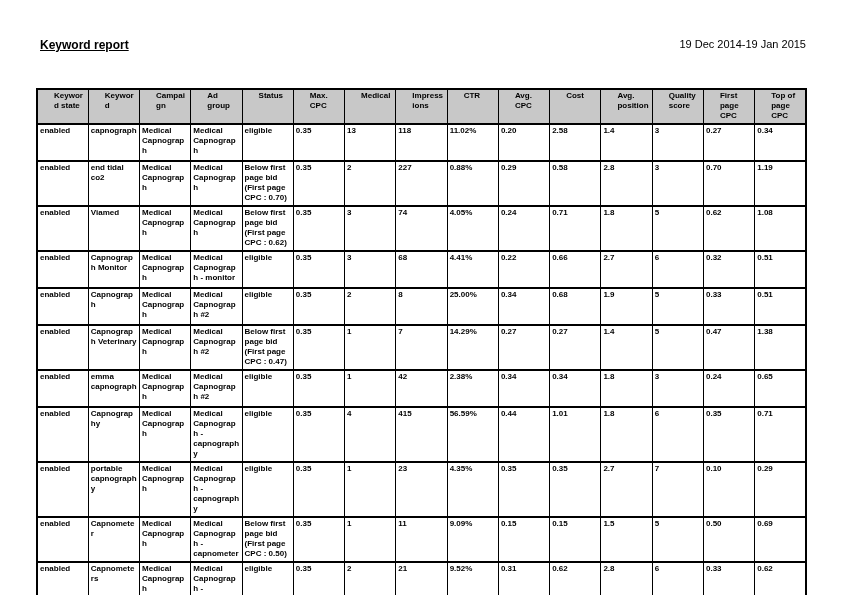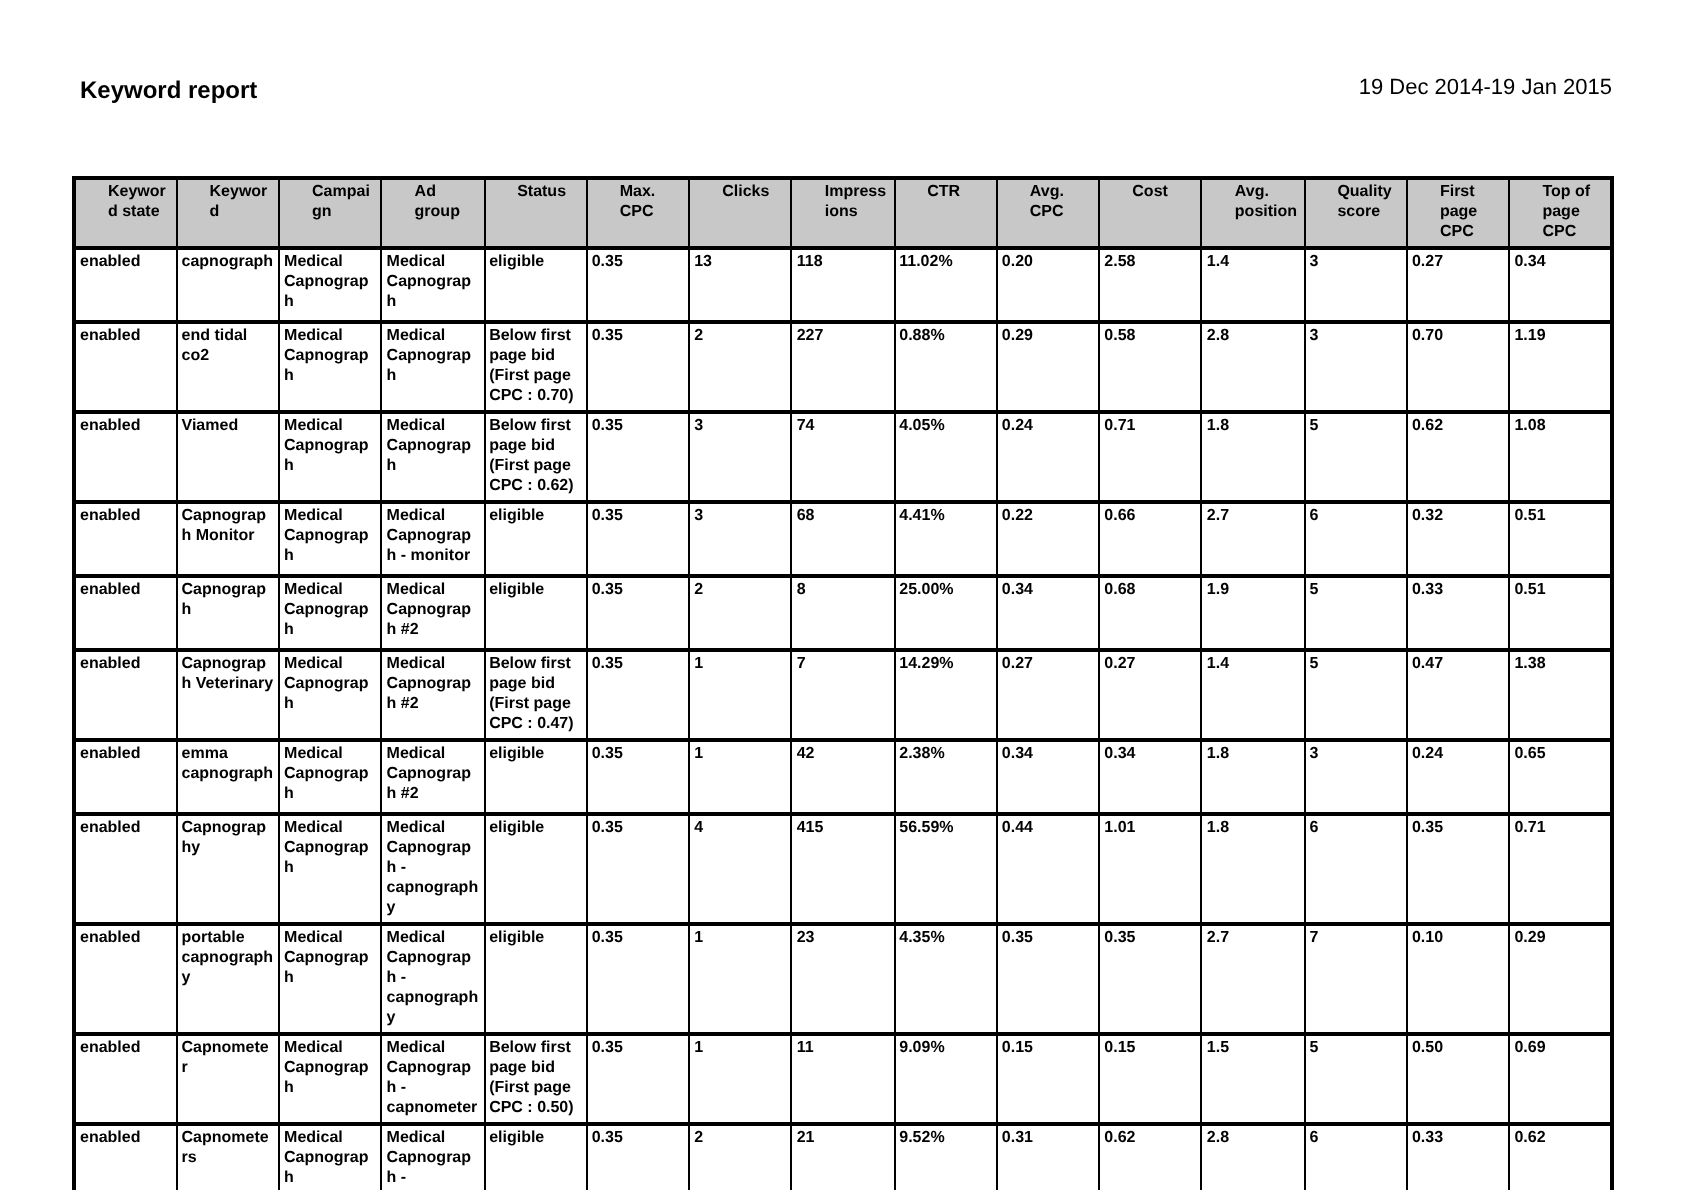--- a/index.html
+++ b/index.html
@@ -15,20 +15,21 @@
     height: 595px;
     background: #ffffff;
     overflow: hidden;
   }
   .report-title {
     position: absolute;
     left: 40px;
     top: 38px;
     font-size: 12px;
     font-weight: bold;
+    text-decoration: underline;
   }
   .report-daterange {
     position: absolute;
     right: 36px;
     top: 38px;
     font-size: 11px;
     font-weight: normal;
   }
   table.kw {
     position: absolute;
@@ -73,21 +74,21 @@
 
   <table class="kw">
     <thead>
       <tr>
           <th>Keyword state</th>
           <th>Keyword</th>
           <th>Campaign</th>
           <th>Ad group</th>
           <th>Status</th>
           <th>Max. CPC</th>
-          <th>Clicks</th>
+          <th>Medical</th>
           <th>Impressions</th>
           <th>CTR</th>
           <th>Avg. CPC</th>
           <th>Cost</th>
           <th>Avg. position</th>
           <th>Quality score</th>
           <th>First page CPC</th>
           <th>Top of page CPC</th>
         </tr>
     </thead>

